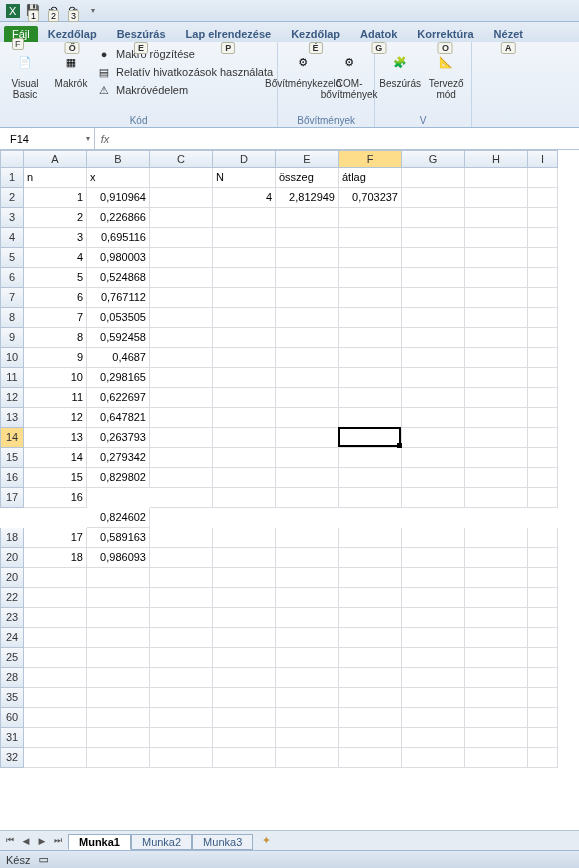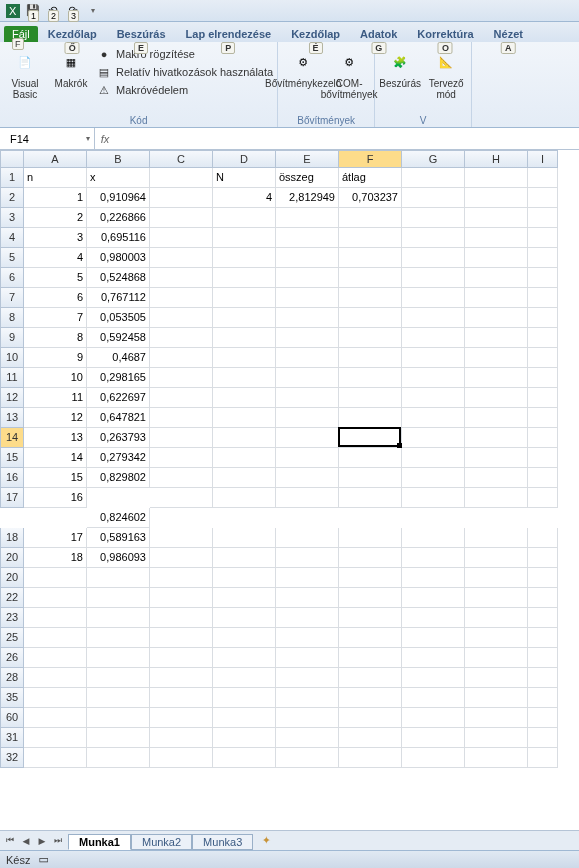--- a/index.html
+++ b/index.html
@@ -439,33 +439,33 @@
         <div class="cell cB" style="width: 63px;"></div>
         <div class="cell cC" style="width: 63px;"></div>
         <div class="cell cD" style="width: 63px;"></div>
         <div class="cell cE" style="width: 63px;"></div>
         <div class="cell cF" style="width: 63px;"></div>
         <div class="cell cG" style="width: 63px;"></div>
         <div class="cell cH" style="width: 63px;"></div>
         <div class="cell cI" style="width: 30px;"></div>
       </div>
       <div class="row">
+        <div class="rowhdr">24</div>
+        <div class="cell cA" style="width: 63px;"></div>
+        <div class="cell cB" style="width: 63px;"></div>
+        <div class="cell cC" style="width: 63px;"></div>
+        <div class="cell cD" style="width: 63px;"></div>
+        <div class="cell cE" style="width: 63px;"></div>
+        <div class="cell cF" style="width: 63px;"></div>
+        <div class="cell cG" style="width: 63px;"></div>
+        <div class="cell cH" style="width: 63px;"></div>
+        <div class="cell cI" style="width: 30px;"></div>
+      </div>
+      <div class="row">
         <div class="rowhdr">25</div>
-        <div class="cell cA" style="width: 63px;"></div>
-        <div class="cell cB" style="width: 63px;"></div>
-        <div class="cell cC" style="width: 63px;"></div>
-        <div class="cell cD" style="width: 63px;"></div>
-        <div class="cell cE" style="width: 63px;"></div>
-        <div class="cell cF" style="width: 63px;"></div>
-        <div class="cell cG" style="width: 63px;"></div>
-        <div class="cell cH" style="width: 63px;"></div>
-        <div class="cell cI" style="width: 30px;"></div>
-      </div>
-      <div class="row">
-        <div class="rowhdr">26</div>
         <div class="cell cA" style="width: 63px;"></div>
         <div class="cell cB" style="width: 63px;"></div>
         <div class="cell cC" style="width: 63px;"></div>
         <div class="cell cD" style="width: 63px;"></div>
         <div class="cell cE" style="width: 63px;"></div>
         <div class="cell cF" style="width: 63px;"></div>
         <div class="cell cG" style="width: 63px;"></div>
         <div class="cell cH" style="width: 63px;"></div>
         <div class="cell cI" style="width: 30px;"></div>
       </div>

